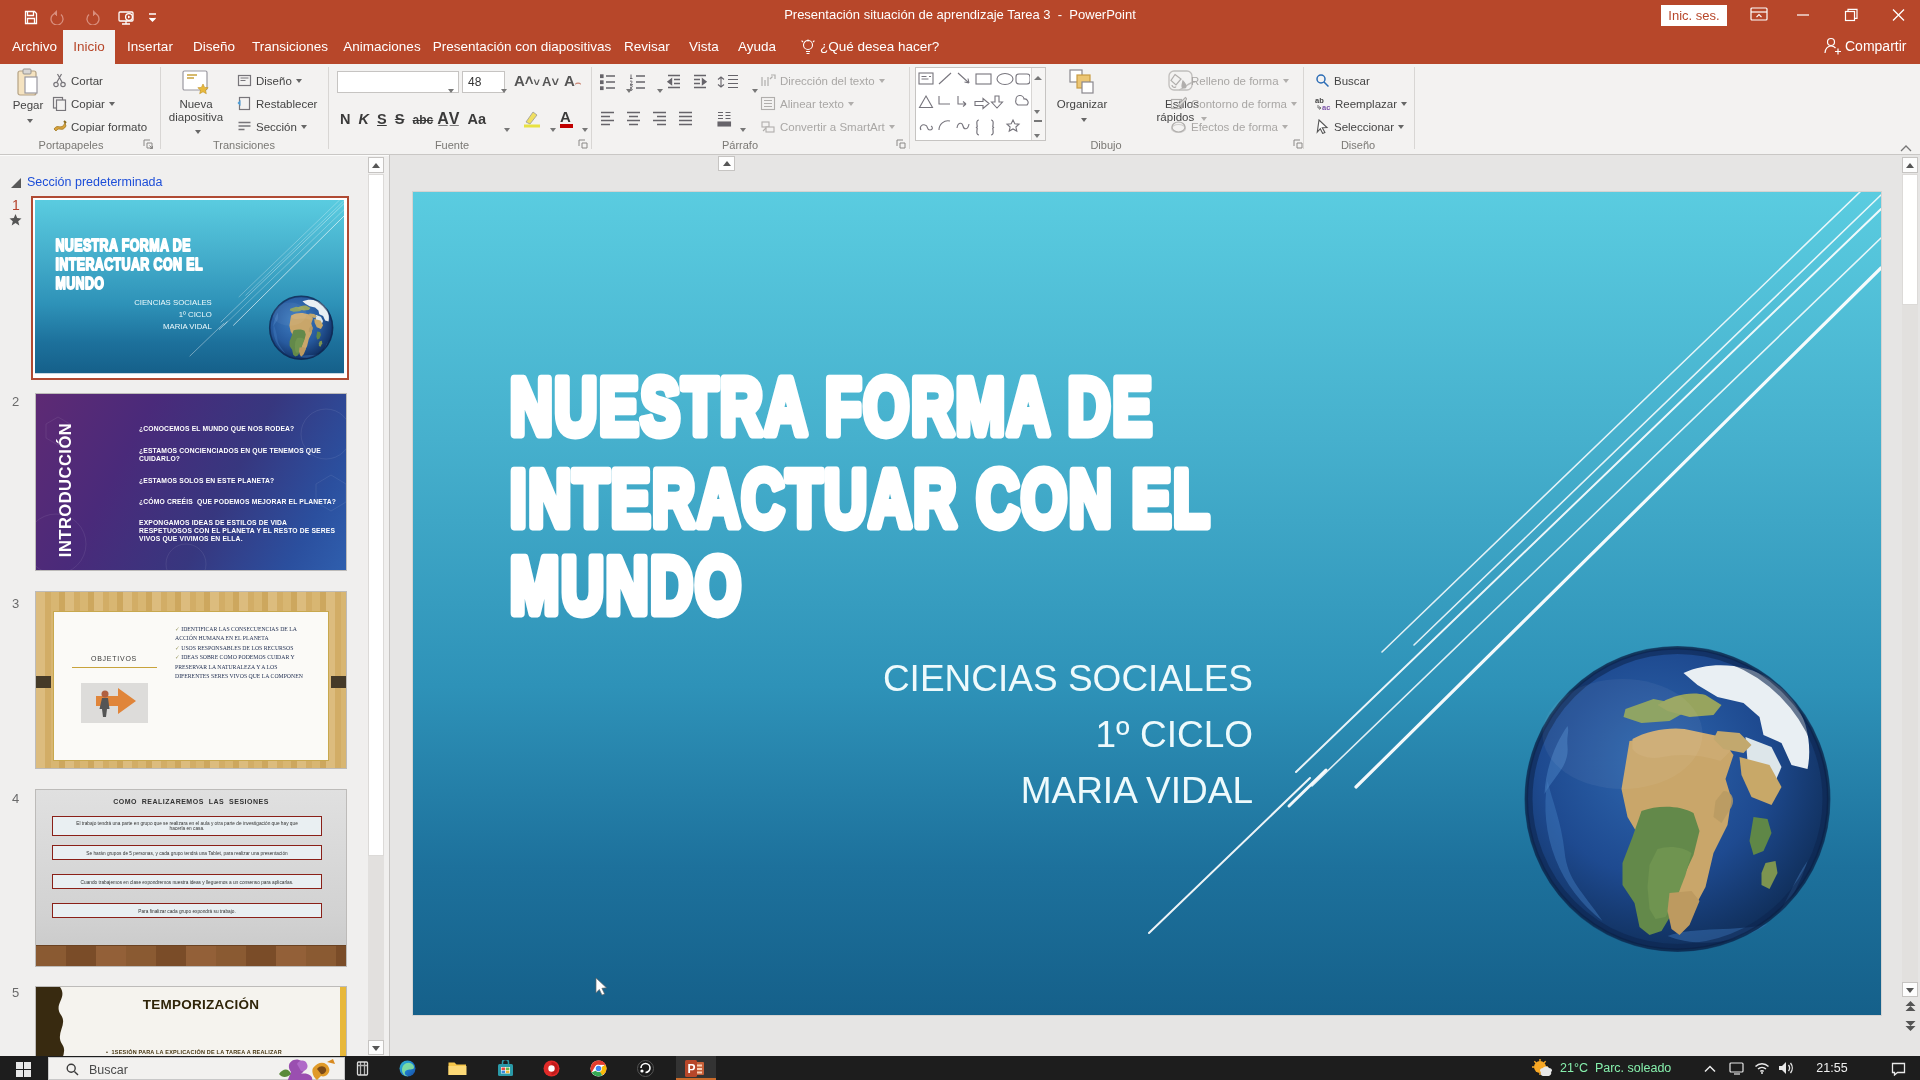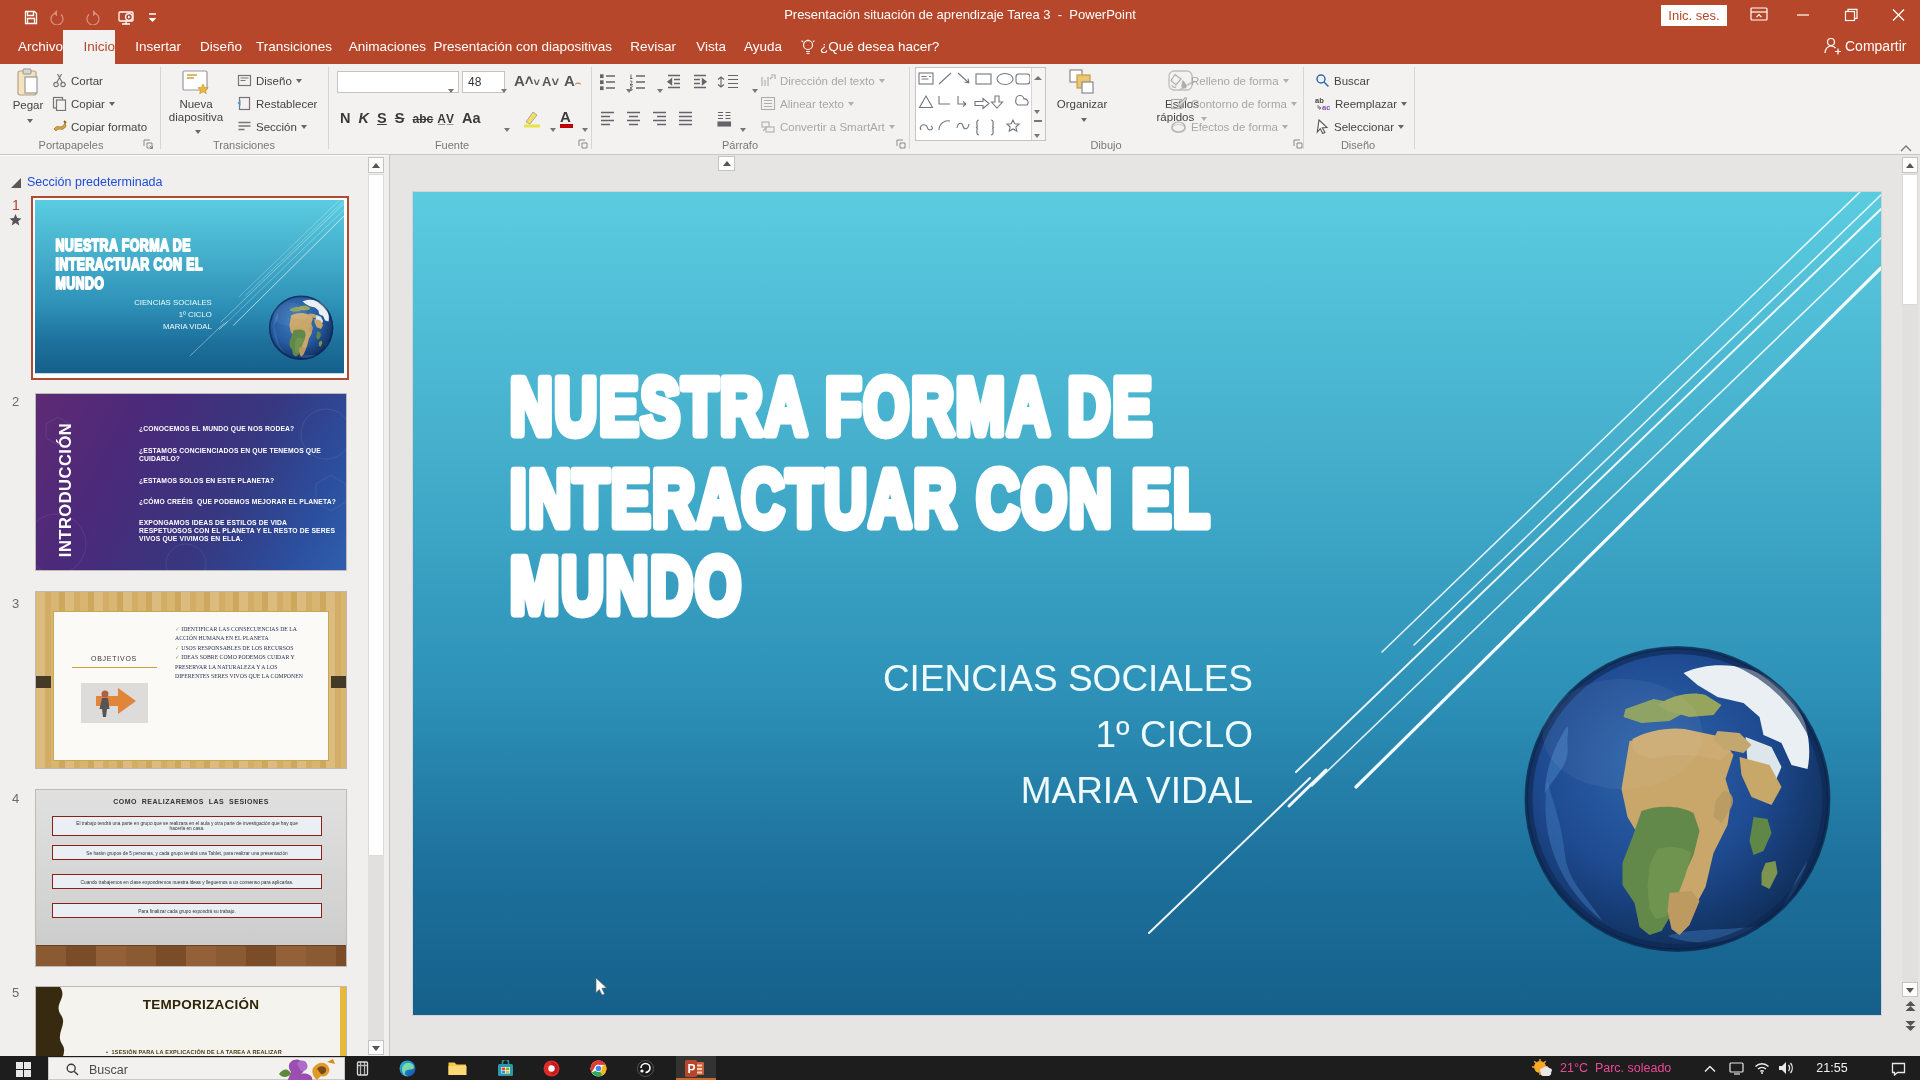--- a/index.html
+++ b/index.html
@@ -1,18 +1,18 @@
 <!DOCTYPE html>
 <html><head><meta charset="utf-8"><style>
 html,body{margin:0;padding:0;width:1920px;height:1080px;overflow:hidden;font-family:"Liberation Sans",sans-serif;background:#e6e5e4}
 *{box-sizing:border-box}
 .abs{position:absolute}
 #titlebar{position:absolute;left:0;top:0;width:1920px;height:30px;background:#b7472a}
 #tabrow{position:absolute;left:0;top:30px;width:1920px;height:34px;background:#b7472a}
-.tab{position:absolute;top:0;height:34px;line-height:33px;color:#fff;font-size:13.5px;text-align:right}
+.tab{position:absolute;top:0;height:34px;line-height:33px;color:#fff;font-size:13.5px;text-align:center}
 #ribbon{position:absolute;left:0;top:64px;width:1920px;height:91px;background:#f3f2f1;border-bottom:1px solid #c9c7c5}
 .gsep{position:absolute;top:3px;width:1px;height:82px;background:#d8d6d4}
 .glabel{position:absolute;bottom:3px;font-size:11px;color:#7a7874;text-align:center;width:120px}
 .ritem{position:absolute;height:21px;display:flex;align-items:center;font-size:11.5px;color:#444;white-space:nowrap}
 .ritem .ic{margin-right:4px}
 .dim{color:#a9a7a5}
 .dd{display:inline-block;width:0;height:0;border-left:3.5px solid transparent;border-right:3.5px solid transparent;border-top:4px solid #666;margin-left:4px}
 .dimdd{border-top-color:#b0aeac}
 .bigbtn{position:absolute;top:2px;height:74px;text-align:center;font-size:11.5px;color:#444;line-height:13px}
 #strip{position:absolute;left:0;top:155px;width:1920px;height:17px;background:#e7e6e5;border-top:1px solid #fbfbfa}
@@ -149,21 +149,21 @@
       </svg>Sección<span class="dd"></span></div>
  <div class="glabel" style="left:184px">Transiciones</div>
 
  <div class="abs" style="left:337px;top:7px;width:122px;height:22px;background:#fff;border:1px solid #c6c4c2"></div>
  <div class="abs" style="left:444px;top:15px"><span class="dd" style="border-top-color:#777"></span></div>
  <div class="abs" style="left:462px;top:7px;width:43px;height:22px;background:#fff;border:1px solid #c6c4c2;font-size:12px;color:#333;padding:3px 0 0 5px">48</div>
  <div class="abs" style="left:497px;top:15px"><span class="dd" style="border-top-color:#777"></span></div>
  <div class="abs" style="left:514px;top:8px;font-size:15px;font-weight:bold;color:#555">A˄<span style="font-size:11px">˅</span></div>
  <div class="abs" style="left:542px;top:10px;font-size:13px;font-weight:bold;color:#555">A˅</div>
  <div class="abs" style="left:564px;top:8px;font-size:15px;font-weight:bold;color:#555">A<span style="font-size:10px;color:#c87;">⌢</span></div>
- <div class="abs" style="left:340px;top:46px;font-size:14.5px;color:#3a3a3a;font-weight:bold;width:250px">N&nbsp;&nbsp;<i>K</i>&nbsp;&nbsp;<u>S</u>&nbsp;&nbsp;<s>S</s>&nbsp;&nbsp;<s style="font-size:12px">abc</s>&nbsp;<span style="font-size:12px">A̲V̲</span>&nbsp;&nbsp;Aa</div>
+ <div class="abs" style="left:340px;top:46px;font-size:14.5px;color:#3a3a3a;font-weight:bold;width:250px">N&nbsp;&nbsp;<i>K</i>&nbsp;&nbsp;<u>S</u>&nbsp;&nbsp;<s>S</s>&nbsp;&nbsp;<s style="font-size:12px">abc</s>&nbsp;<span style="font-size:16px">A̲V̲</span>&nbsp;&nbsp;Aa</div>
  <div class="abs" style="left:500px;top:54px"><span class="dd" style="border-top-color:#777"></span></div>
  <svg class="abs" style="left:523px;top:46px" width="20" height="18" viewBox="0 0 20 18">
       <path d="M3 12 L10 2 l4 3 -7 9z" fill="#f0df60" stroke="#999" stroke-width=".8"></path>
       <rect x="1" y="14.5" width="16" height="3" fill="#e8e242"></rect>
     </svg>
  <div class="abs" style="left:546px;top:54px"><span class="dd" style="border-top-color:#777"></span></div>
  <div class="abs" style="left:560px;top:44px;font-size:15px;font-weight:bold;color:#3a3a3a">A<div style="width:13px;height:3.5px;background:#c00000;margin-top:-1px"></div></div>
  <div class="abs" style="left:578px;top:54px"><span class="dd" style="border-top-color:#777"></span></div>
  <div class="glabel" style="left:392px">Fuente</div>
  <svg class="abs" style="left:578px;bottom:4px" width="11" height="11" viewBox="0 0 11 11" fill="none" stroke="#8a8886" stroke-width="1">
@@ -622,21 +622,21 @@
       <rect x="11.5" y="8" width="5.5" height="2" fill="#f8d0b8"></rect>
       <rect x="11.5" y="11.5" width="5.5" height="2" fill="#f8d0b8"></rect>
       <rect x="0" y="0" width="12" height="17" rx="1.5" fill="#b7472a"></rect>
       <text x="2.5" y="13" font-size="12" font-weight="bold" fill="#fff" font-family="Liberation Sans,sans-serif">P</text>
     </svg>
  <svg class="abs" style="left:1531px;top:3px" width="22" height="19" viewBox="0 0 22 19">
       <circle cx="9" cy="8" r="6" fill="#f8a825"></circle>
       <path d="M9 0 v2.5 M9 13.5 v2.5 M1 8 h2.5 M14.5 8 h2.5 M3.3 2.3 l1.8 1.8 M13.9 12.9 l1.8 1.8 M14.7 2.3 l-1.8 1.8" stroke="#f8a825" stroke-width="1.4"></path>
       <path d="M8 16 c-3 0-4-2-3-4 c-2-1-1-4 2-4 c1-2 5-2 6 0 c3 0 4 3 2 4 c1 2-1 4-3 4z" fill="#e8e8e8" transform="translate(5,1)"></path>
     </svg>
- <div class="abs" style="left:1560px;top:5px;font-size:12.5px;color:#ec4899">21°C&nbsp; Parc. soleado</div>
+ <div class="abs" style="left:1560px;top:5px;font-size:12.5px;color:#86efac">21°C&nbsp; Parc. soleado</div>
  <svg class="abs" style="left:1703px;top:8px" width="14" height="9" viewBox="0 0 14 9" fill="none" stroke="#e8e8e8" stroke-width="1.5">
       <path d="M2 7.5 l5-5 5 5"></path>
     </svg>
  <svg class="abs" style="left:1729px;top:6px" width="16" height="13" viewBox="0 0 16 13" fill="none" stroke="#e8e8e8" stroke-width="1.2">
       <rect x="1" y="1" width="13" height="9" rx="1"></rect>
       <path d="M5 12 h6"></path>
     </svg>
  <svg class="abs" style="left:1754px;top:6px" width="16" height="12" viewBox="0 0 16 12" fill="none" stroke="#e8e8e8" stroke-width="1.4">
       <path d="M1.5 4.5 a9 9 0 0 1 13 0 M4 7 a6 6 0 0 1 8 0 M6.3 9.4 a3 3 0 0 1 3.4 0"></path>
       <circle cx="8" cy="11" r="1" fill="#e8e8e8" stroke="none"></circle>

